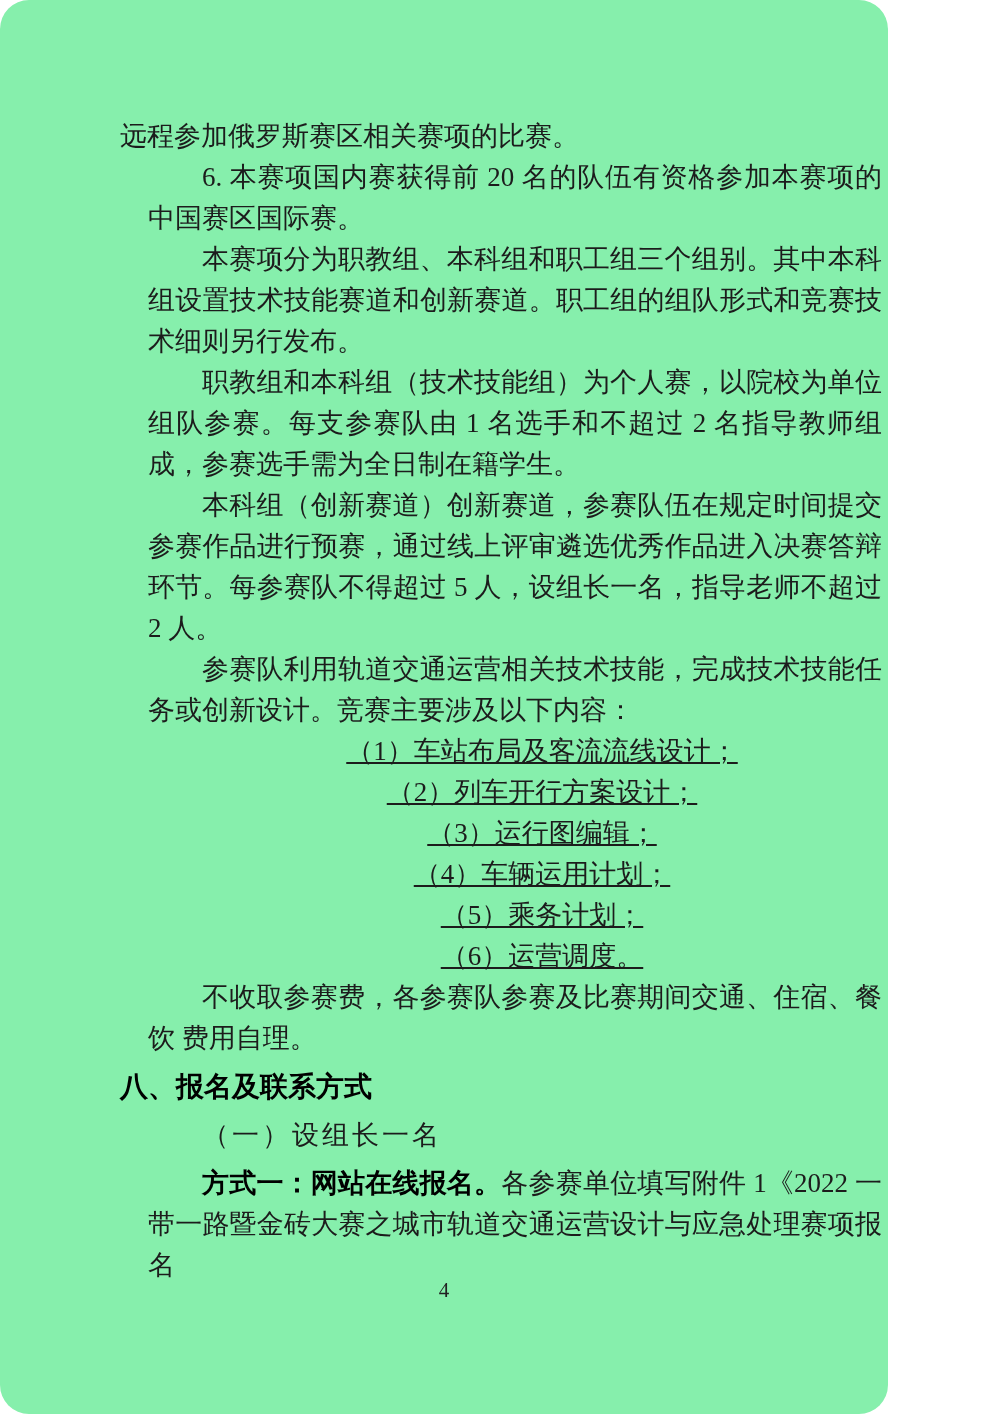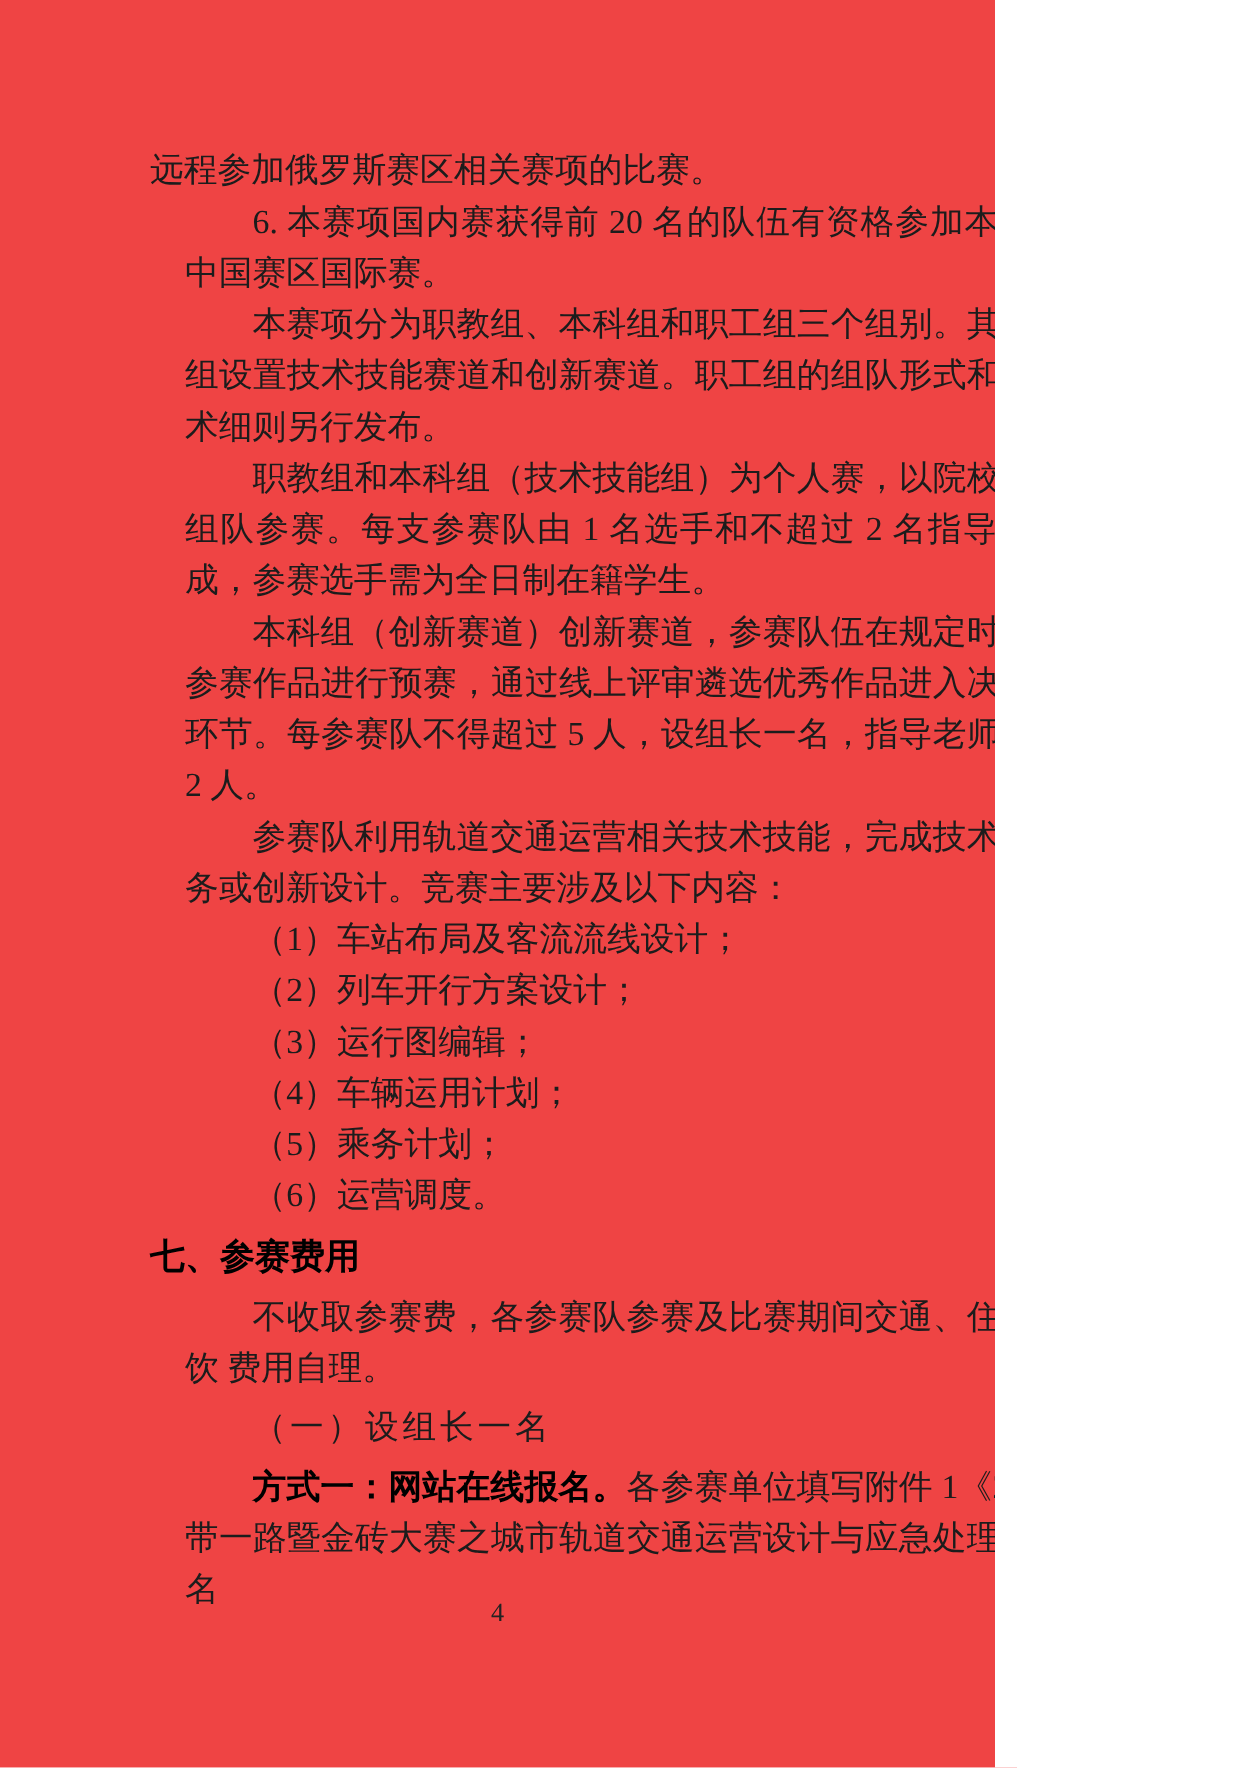--- a/index.html
+++ b/index.html
@@ -2,26 +2,27 @@
 <html><head>
 <meta charset="utf-8">
 <style>
   html, body {
     margin: 0;
     padding: 0;
     background: #ffffff;
   }
   .page {
     position: relative;
-    width: 796px;
+    width: 888px;
     height: 1414px;
-    background: #ef4444;
+    background: #86efac;
     overflow: hidden;
     font-family: "Liberation Serif", serif;
     color: #1a1a1a;
+    border-radius: 29px;
   }
   .content {
     position: absolute;
     left: 120px;
     top: 116px;
     width: 762px;
   }
   .content p {
     margin: 0;
     font-size: 27px;
@@ -44,21 +45,22 @@
     margin-top: 7px;
     margin-bottom: 7px;
   }
   .content p.subheading {
     letter-spacing: 3px;
     margin-top: 6px;
     margin-bottom: 7px;
   }
   .content p.list-item {
     text-indent: 2em;
-    text-align: left;
+    text-align: center;
+    text-decoration: underline;
   }
   .content p .lead {
     font-family: "Liberation Sans", sans-serif;
     font-weight: 700;
     color: #000000;
   }
   .page-number {
     position: absolute;
     left: 0;
     right: 0;
@@ -79,19 +81,19 @@
       <p class="indent">本赛项分为职教组、本科组和职工组三个组别。其中本科组设置技术技能赛道和创新赛道。职工组的组队形式和竞赛技术细则另行发布。</p>
       <p class="indent">职教组和本科组（技术技能组）为个人赛，以院校为单位组队参赛。每支参赛队由 1 名选手和不超过 2 名指导教师组成，参赛选手需为全日制在籍学生。</p>
       <p class="indent">本科组（创新赛道）创新赛道，参赛队伍在规定时间提交参赛作品进行预赛，通过线上评审遴选优秀作品进入决赛答辩环节。每参赛队不得超过 5 人，设组长一名，指导老师不超过 2 人。</p>
       <p class="indent">参赛队利用轨道交通运营相关技术技能，完成技术技能任务或创新设计。竞赛主要涉及以下内容：</p>
       <p class="list-item indent">（1）车站布局及客流流线设计；</p>
       <p class="list-item indent">（2）列车开行方案设计；</p>
       <p class="list-item indent">（3）运行图编辑；</p>
       <p class="list-item indent">（4）车辆运用计划；</p>
       <p class="list-item indent">（5）乘务计划；</p>
       <p class="list-item indent">（6）运营调度。</p>
-      <p class="heading">七、参赛费用</p>
       <p class="indent">不收取参赛费，各参赛队参赛及比赛期间交通、住宿、餐饮 费用自理。</p>
+      <p class="heading">八、报名及联系方式</p>
       <p class="subheading indent">（一）设组长一名</p>
       <p class="indent"><span class="lead">方式一：网站在线报名。</span><span>各参赛单位填写附件 1《2022 一带一路暨金砖大赛之城市轨道交通运营设计与应急处理赛项报名</span></p>
     </div>
   <div class="page-number">4</div>
 </div>
 
 </body></html>

